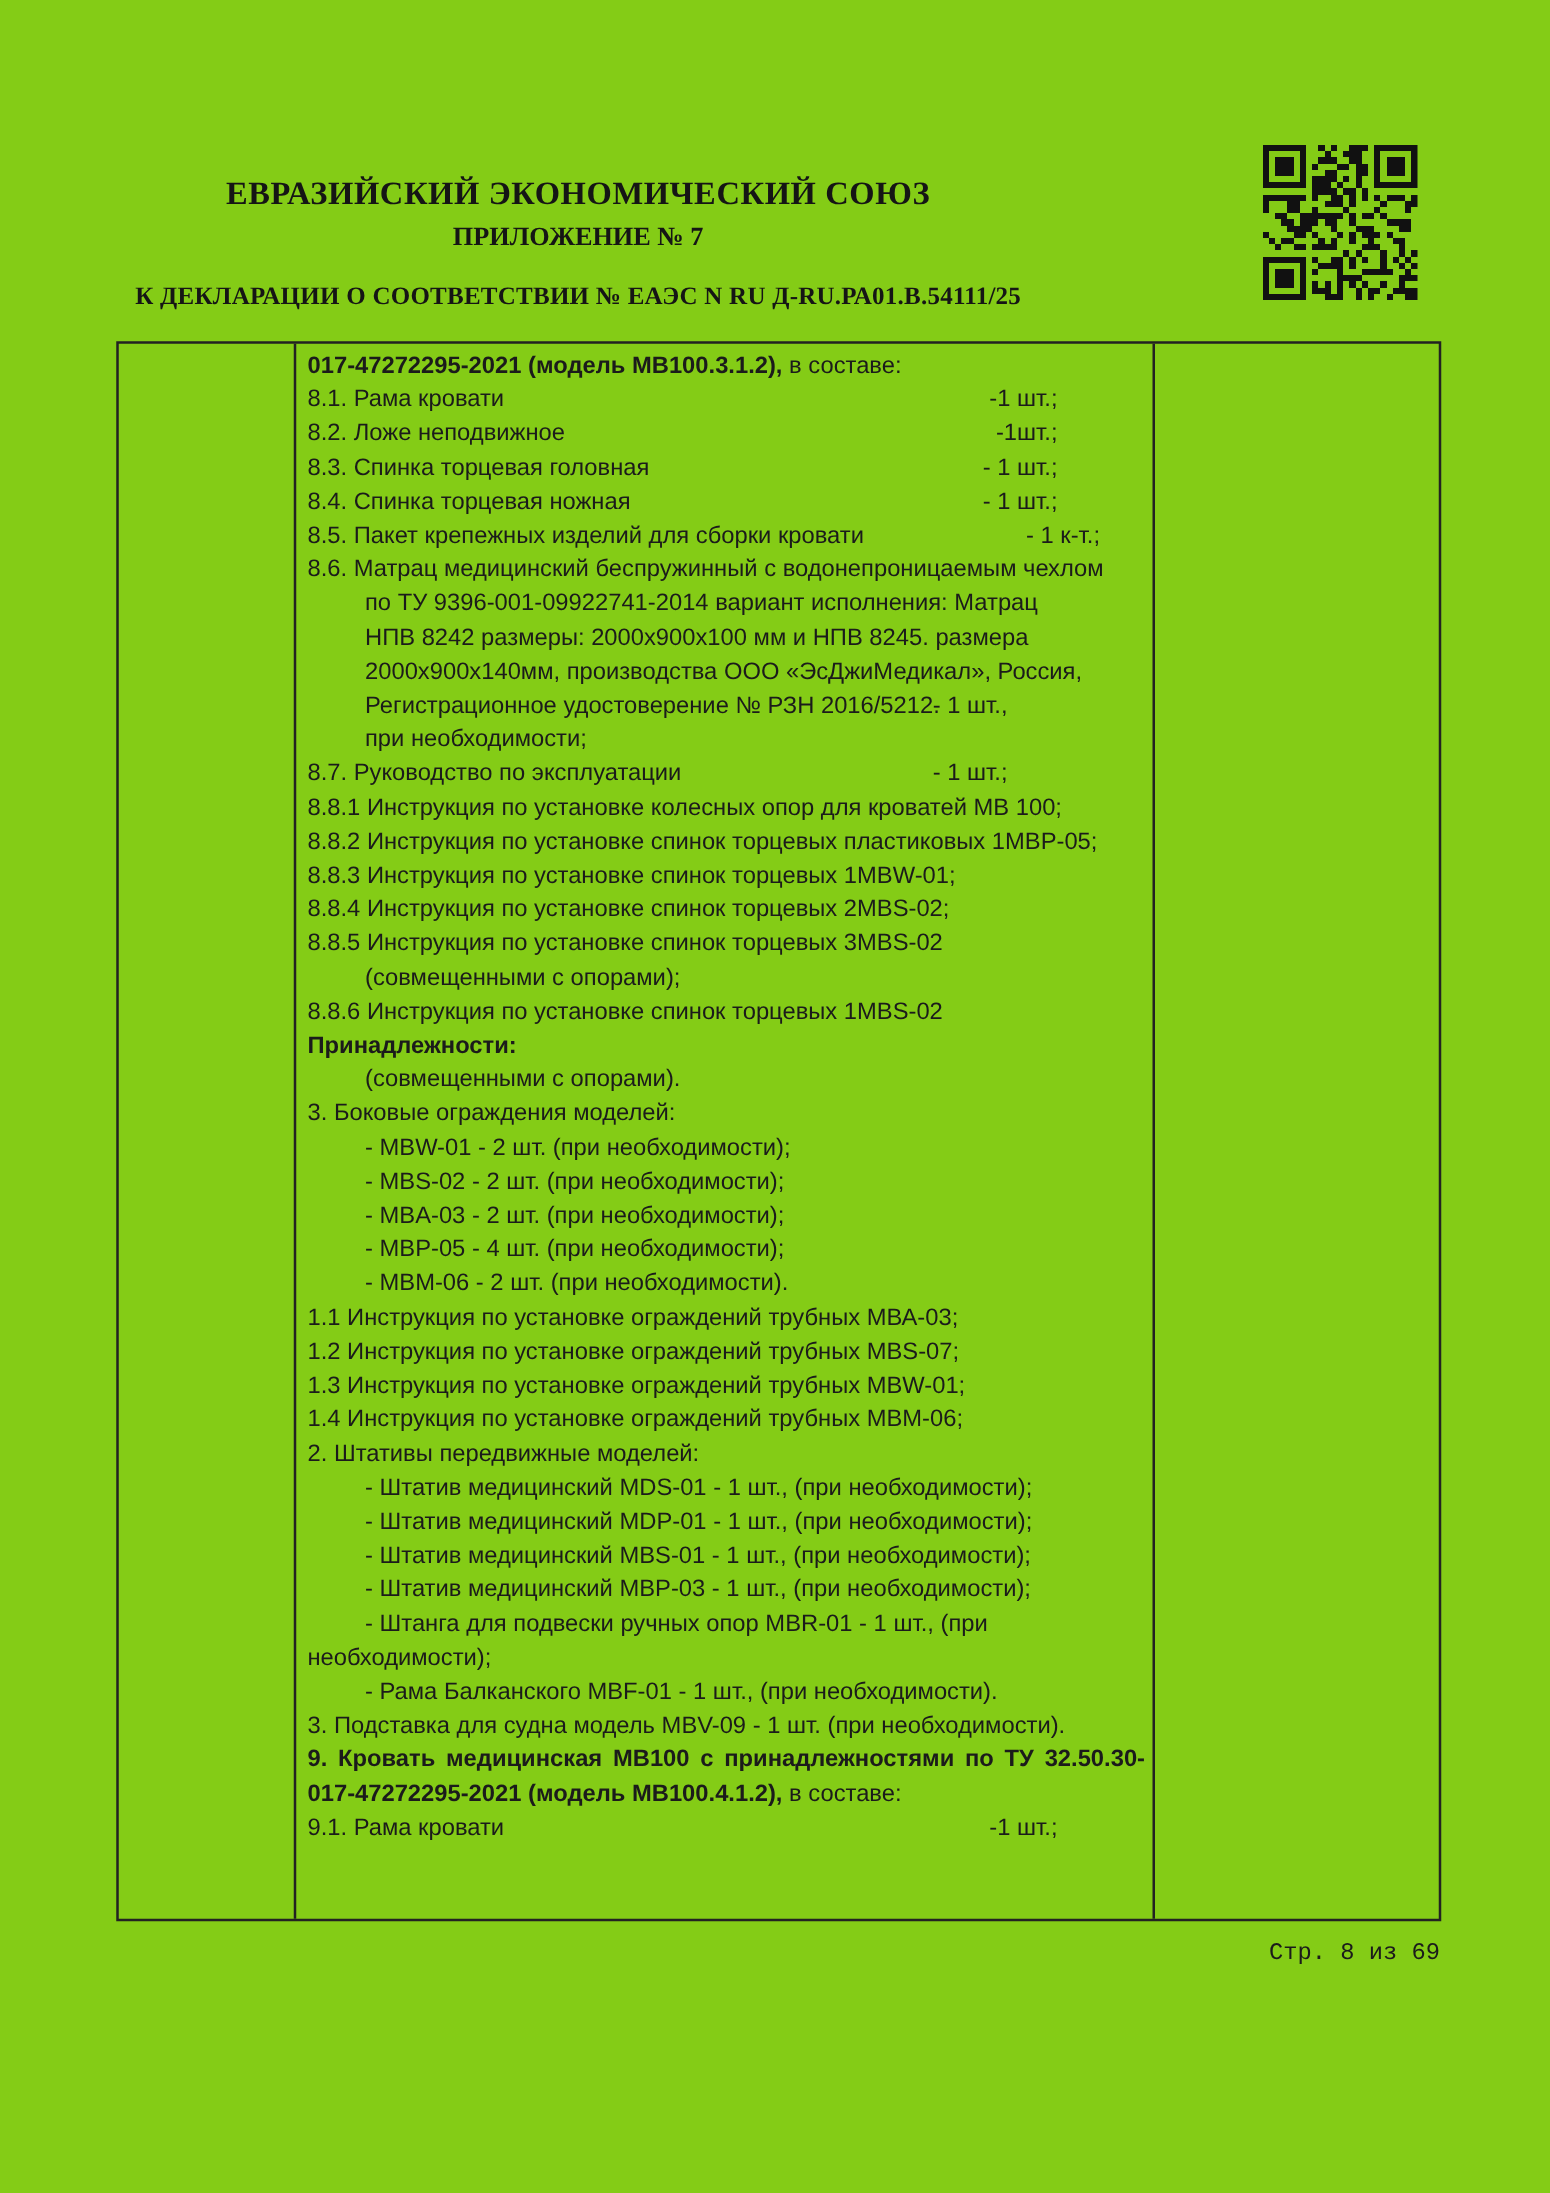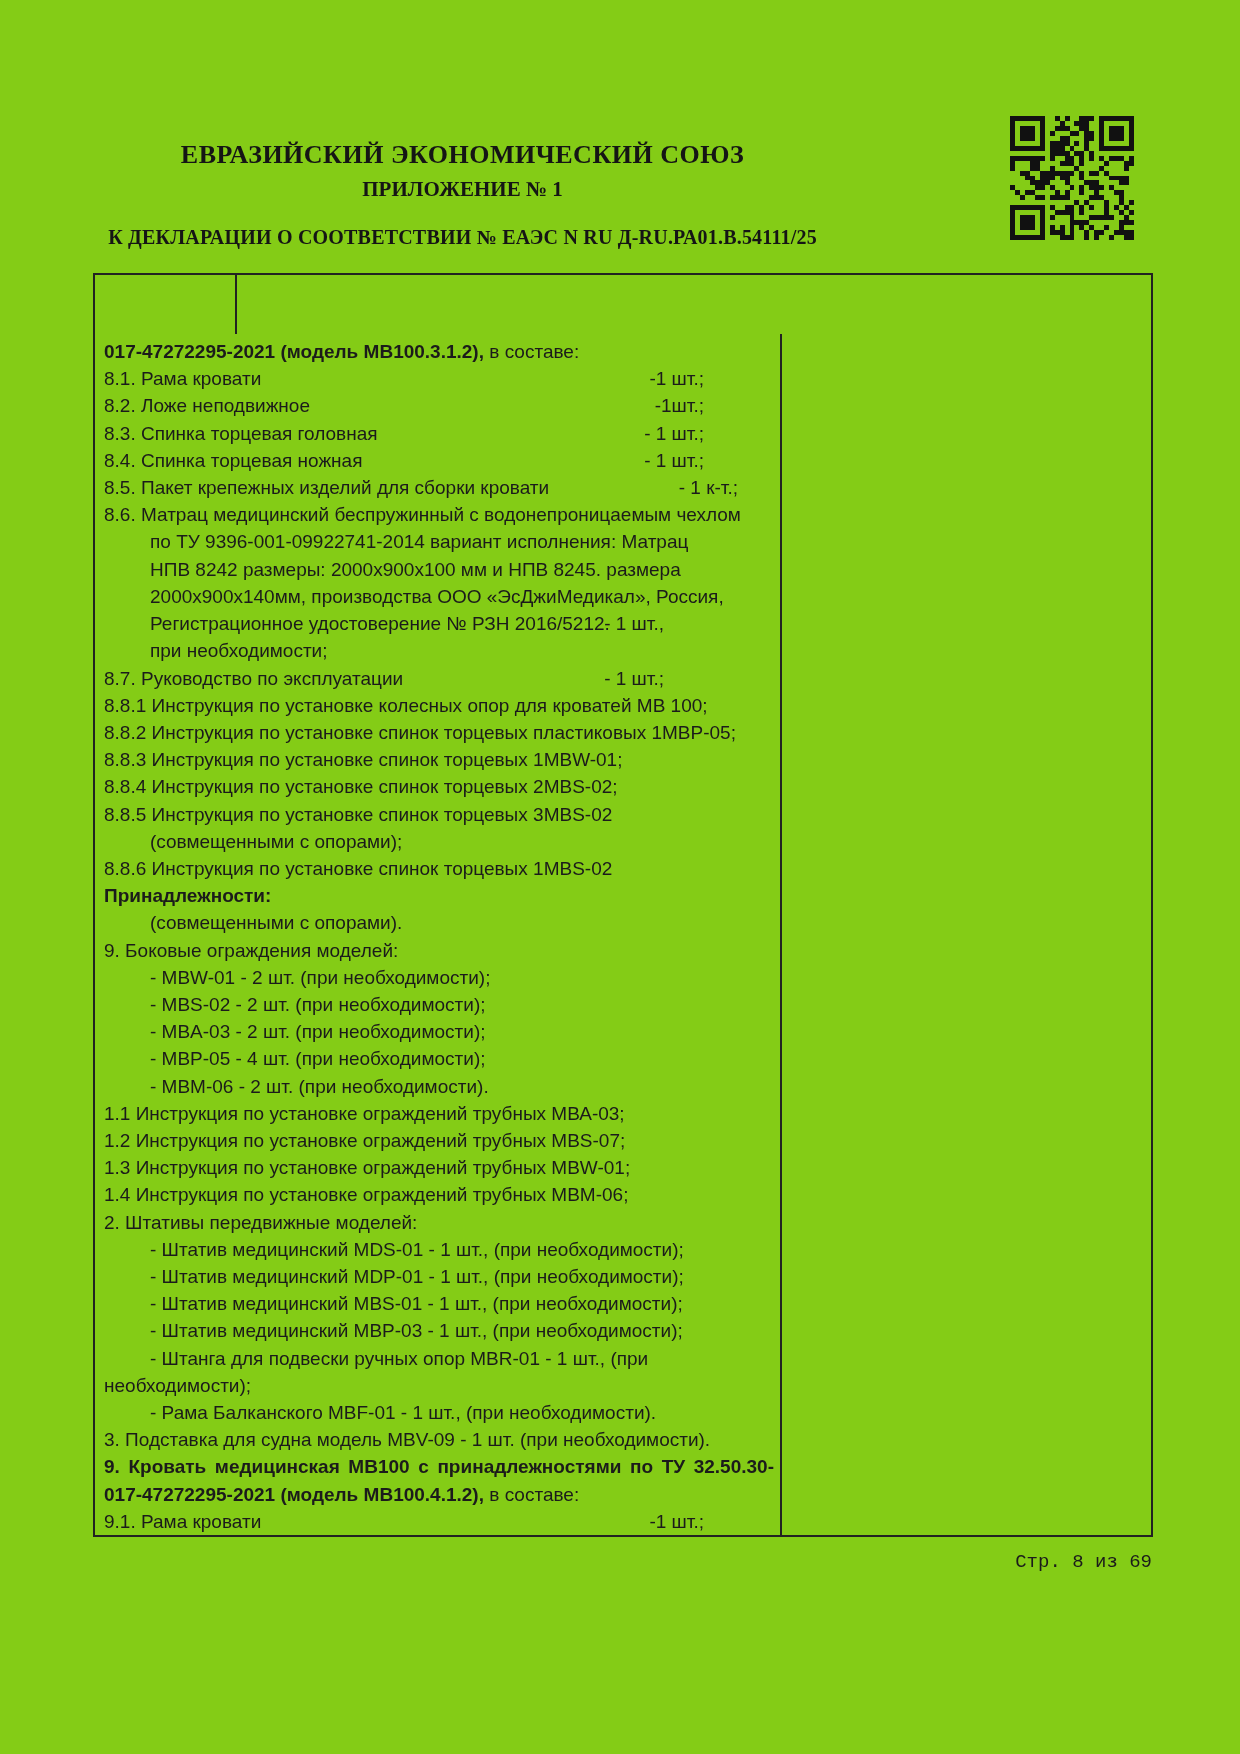--- a/index.html
+++ b/index.html
@@ -23,21 +23,20 @@
   .hdr .h-decl{font-size:20px;line-height:28px;margin-top:19px;letter-spacing:.2px;}
   
   .qr{position:absolute;left:1010px;top:116px;width:124px;height:124px;shape-rendering:crispEdges;}
   
   .doc-table{
     position:absolute;left:93px;top:273px;
     width:1060px;height:1264px;
     border:2px solid #222;
     box-sizing:border-box;
     display:flex;
-    flex-direction:column;
   }
   .col{box-sizing:border-box;height:100%;}
   .col-left{width:142px;border-right:2px solid #222;}
   .col-main{width:687px;border-right:2px solid #222;padding:4px 0 0 9px;}
   .col-right{flex:1;}
   
   .row{
     position:relative;
     font-size:19px;line-height:27.2px;min-height:27.2px;
     white-space:nowrap;
@@ -358,21 +357,21 @@
       <rect x="12" y="24" width="1" height="1" fill="#111111"></rect>
       <rect x="15" y="24" width="1" height="1" fill="#111111"></rect>
       <rect x="17" y="24" width="1" height="1" fill="#111111"></rect>
       <rect x="20" y="24" width="1" height="1" fill="#111111"></rect>
       <rect x="23" y="24" width="1" height="1" fill="#111111"></rect>
       <rect x="24" y="24" width="1" height="1" fill="#111111"></rect>
     </svg>
 
   <header class="hdr">
     <div class="h-org">ЕВРАЗИЙСКИЙ ЭКОНОМИЧЕСКИЙ СОЮЗ</div>
-    <div class="h-app">ПРИЛОЖЕНИЕ № 1</div>
+    <div class="h-app">ПРИЛОЖЕНИЕ № 7</div>
     <div class="h-decl">К ДЕКЛАРАЦИИ О СООТВЕТСТВИИ № ЕАЭС N RU Д-RU.РА01.В.54111/25</div>
   </header>
 
   <div class="doc-table">
     <div class="col col-left"></div>
     <div class="col col-main" id="rows">
   <div class="row"><span class="bold-part">017-47272295-2021 (модель  МВ100.3.1.2),</span><span class="text-part"> в составе:</span><span class="qty"></span></div>
 
   <div class="row"><span class="bold-part"></span><span class="text-part">8.1. Рама кровати</span><span class="qty">-1 шт.;</span></div>
 
@@ -411,21 +410,21 @@
   <div class="row"><span class="bold-part"></span><span class="text-part">8.8.5  Инструкция по установке спинок торцевых 3MBS-02</span><span class="qty"></span></div>
 
   <div class="row ind"><span class="bold-part"></span><span class="text-part">(совмещенными с опорами);</span><span class="qty"></span></div>
 
   <div class="row"><span class="bold-part"></span><span class="text-part">8.8.6  Инструкция по установке спинок торцевых 1MBS-02</span><span class="qty"></span></div>
 
   <div class="row"><span class="bold-part">Принадлежности:</span><span class="text-part"></span><span class="qty"></span></div>
 
   <div class="row ind"><span class="bold-part"></span><span class="text-part">(совмещенными с опорами).</span><span class="qty"></span></div>
 
-  <div class="row"><span class="bold-part"></span><span class="text-part">9. Боковые ограждения моделей:</span><span class="qty"></span></div>
+  <div class="row"><span class="bold-part"></span><span class="text-part">3. Боковые ограждения моделей:</span><span class="qty"></span></div>
 
   <div class="row ind"><span class="bold-part"></span><span class="text-part">- MBW-01 - 2 шт. (при необходимости);</span><span class="qty"></span></div>
 
   <div class="row ind"><span class="bold-part"></span><span class="text-part">- MBS-02 - 2 шт. (при необходимости);</span><span class="qty"></span></div>
 
   <div class="row ind"><span class="bold-part"></span><span class="text-part">- MBA-03 - 2 шт. (при необходимости);</span><span class="qty"></span></div>
 
   <div class="row ind"><span class="bold-part"></span><span class="text-part">- MBP-05 - 4 шт. (при необходимости);</span><span class="qty"></span></div>
 
   <div class="row ind"><span class="bold-part"></span><span class="text-part">- MBM-06 - 2 шт. (при необходимости).</span><span class="qty"></span></div>

